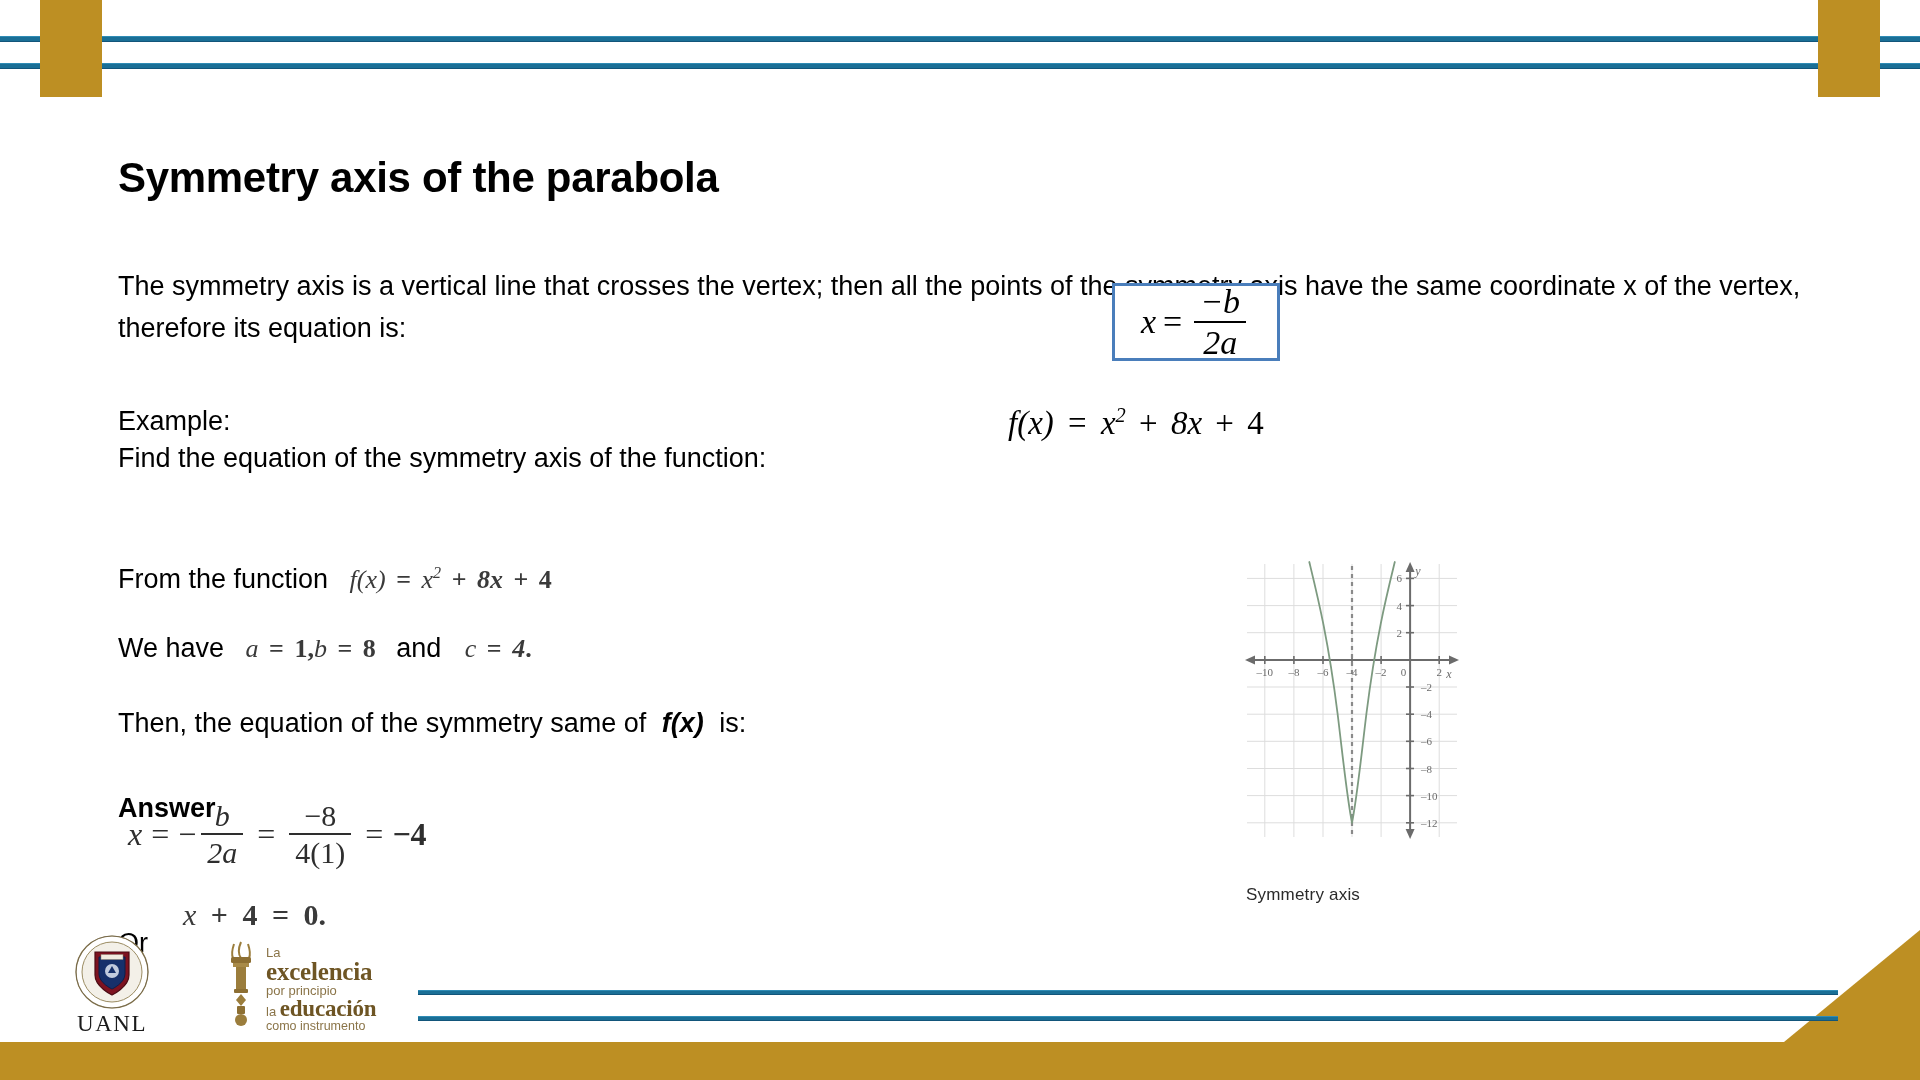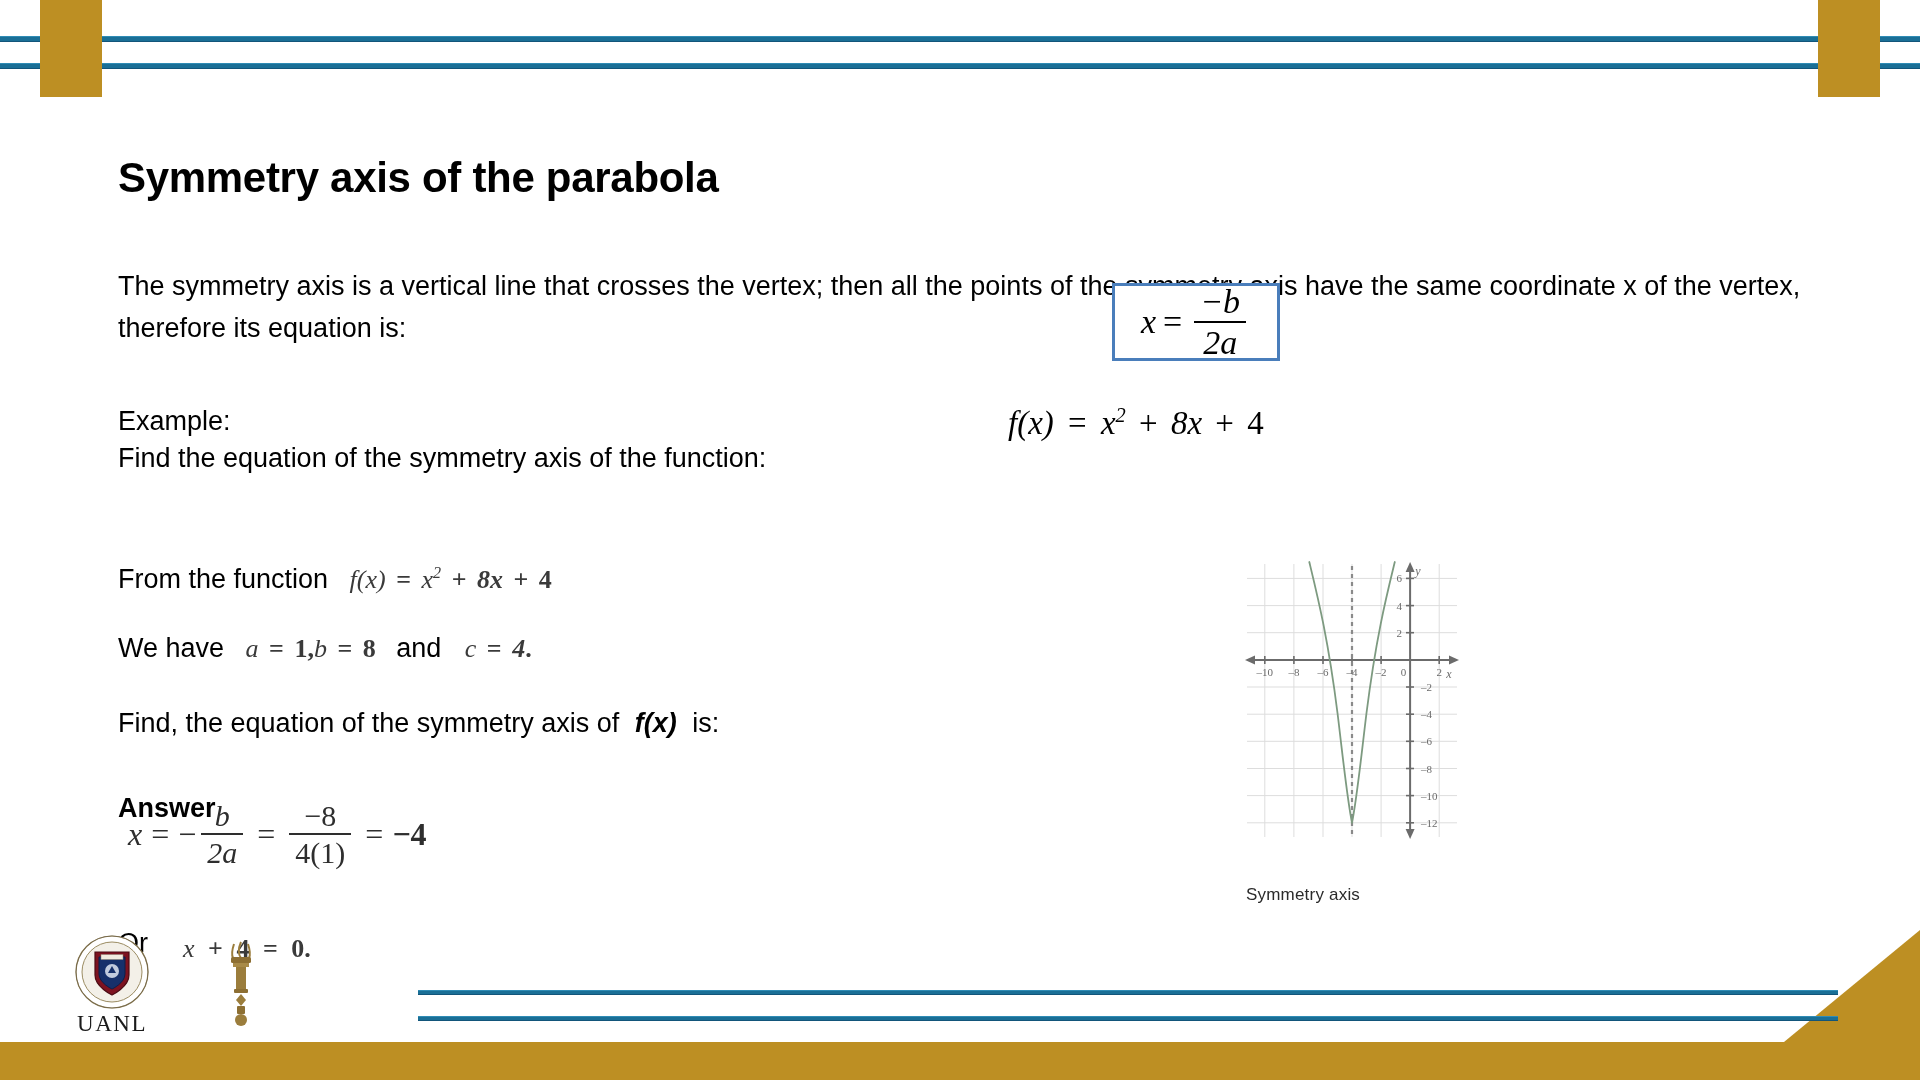--- a/index.html
+++ b/index.html
@@ -140,24 +140,23 @@
   }
   #answer-eq .op { font-style: normal; }
   #answer-eq .frac > .fbar { background: #2e2e2e; height: 2px; }
   #answer-eq .frac { font-size: 30px; }
 
   #or-eq {
     position: absolute;
     left: 183px; top: 898px;
     font-family: "Liberation Serif", serif;
     font-style: italic;
-    font-size: 26px;
+    font-size: 30px;
     color: #3a3a3a;
     white-space: nowrap;
-    margin-top: 36px;
   }
   #or-eq .op { font-style: normal; font-weight: bold; }
 
   .bolditalic { font-weight: bold; font-style: italic; }
 
   
   #graph-figure {
     position: absolute;
     left: 1243px; top: 558px;
     width: 218px; height: 320px;
@@ -300,21 +299,21 @@
   </span>
   <span style="margin-left:14px;">and</span>
   <span class="inline-scan" style="margin-left:16px;margin-top:11px;">
     <span>c</span>
     <span class="op" style="margin:0 4px;">=</span>
     <span class="op bold">4</span><span class="op">.</span>
   </span>
 </p>
 
 <p class="body-text" id="then-line">
-  <span>Find, the equation of the symmetry axis of</span>
+  <span>Then, the equation of the symmetry same of</span>
   <span class="bolditalic" style="margin:0 8px;">f(x)</span>
   <span>is:</span>
 </p>
 
 <p class="body-text" id="answer-label">Answer</p>
 
 <div id="answer-eq">
   <span>x</span>
   <span class="op" style="margin:0 9px;">=</span>
   <span class="op">−</span>
@@ -458,13 +457,20 @@
   <svg id="torch-svg" width="46" height="96" viewBox="0 0 46 96">
     <path d="M16 4 C14 10, 13 14, 15 18 M23 2 C20 9, 20 14, 23 18 M30 4 C32 10, 33 14, 31 18" fill="none" stroke="#9b7d3c" stroke-width="2"></path>
     <rect x="13" y="17" width="20" height="6" rx="1.5" fill="#8d6f33"></rect>
     <rect x="15" y="23" width="16" height="4" fill="#a88a48"></rect>
     <rect x="18" y="27" width="10" height="22" fill="#9b7d3c"></rect>
     <rect x="16" y="49" width="14" height="4" rx="1" fill="#8d6f33"></rect>
     <path d="M23 54 L28 60 L23 66 L18 60 Z" fill="#9b7d3c"></path>
     <rect x="19" y="66" width="8" height="8" rx="1" fill="#8d6f33"></rect>
     <circle cx="23" cy="80" r="6" fill="#9b7d3c"></circle>
   </svg>
+  <div id="exc-text">
+    <div class="l1">La</div>
+    <div class="l2">excelencia</div>
+    <div class="l3">por principio</div>
+    <div class="l4"><span>la </span><b>educación</b></div>
+    <div class="l5">como instrumento</div>
+  </div>
 </div>
 
 </body></html>

